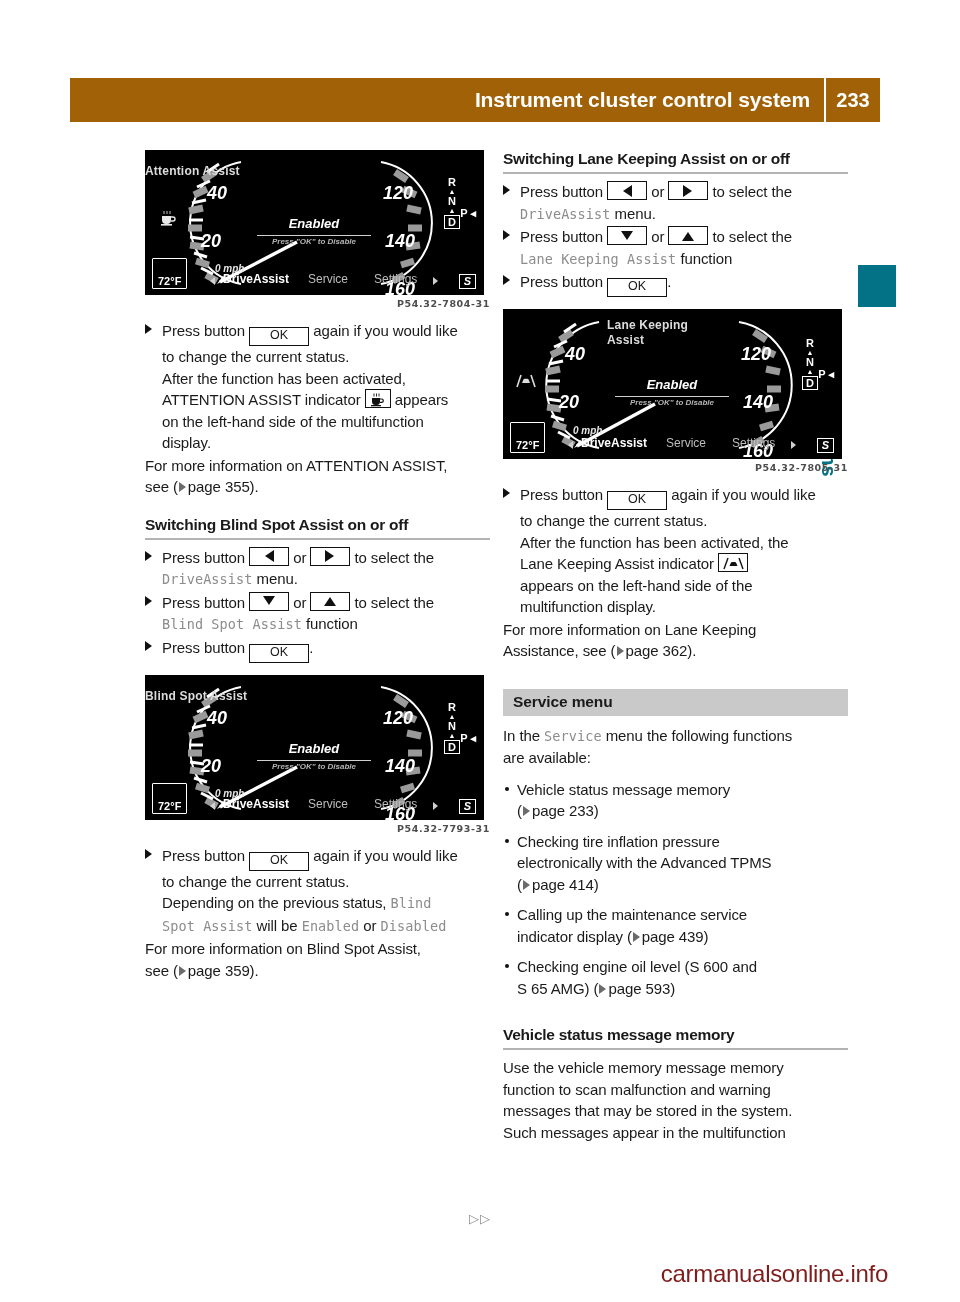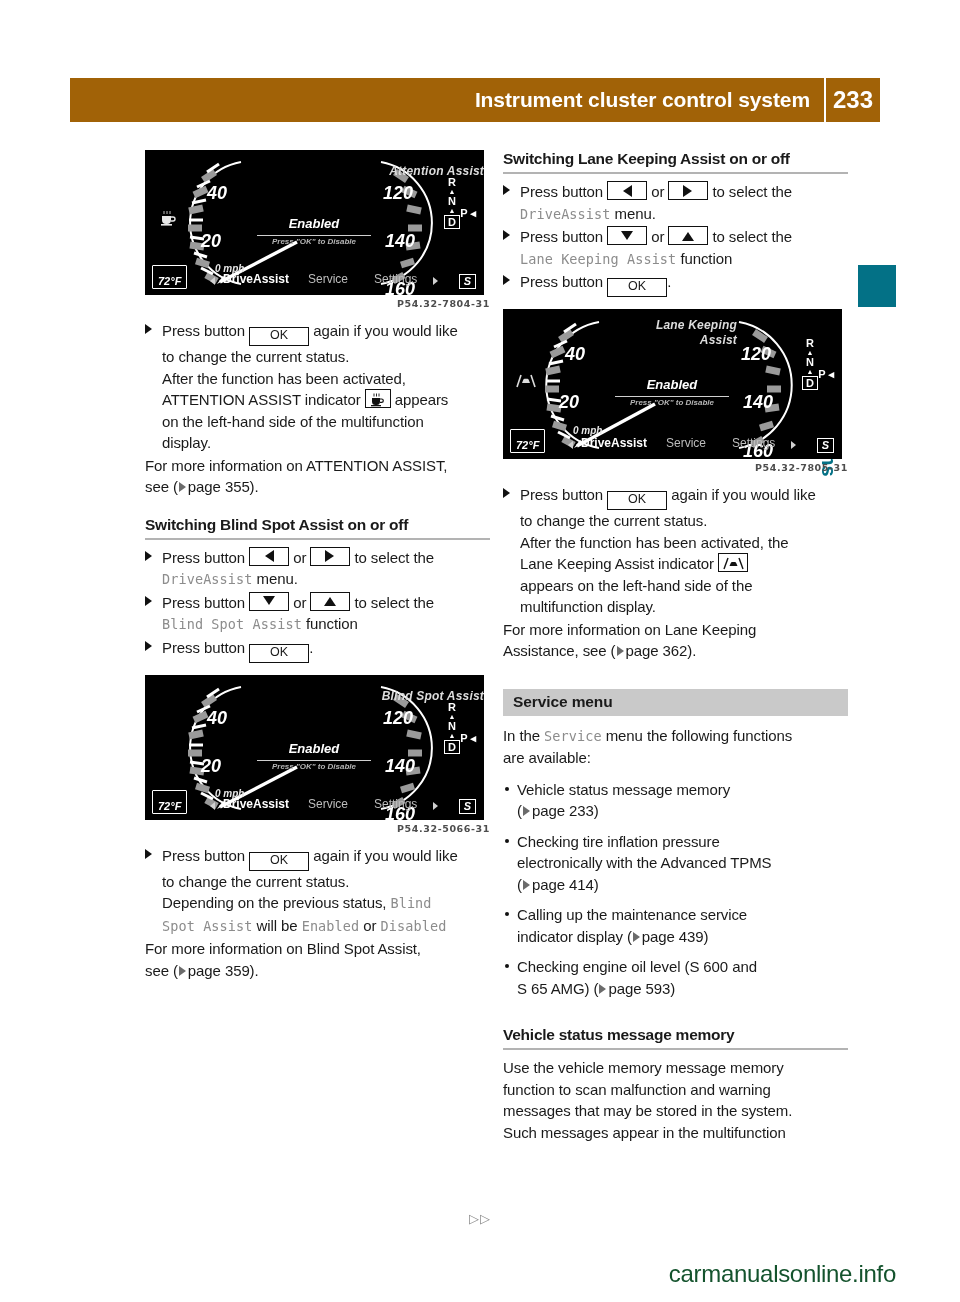--- a/index.html
+++ b/index.html
@@ -23,21 +23,21 @@
     flex:1;text-align:right;
     color:#ffffff;
     font-size:21px;font-weight:bold;
     letter-spacing:-0.1px;
     padding-right:14px;
     white-space:nowrap;
   }
   .header-sep{width:2px;height:44px;background:#ffffff;}
   .header-page{
     width:54px;text-align:center;
-    color:#ffffff;font-size:24px;font-weight:bold;
+    color:#ffffff;font-size:20px;font-weight:bold;
   }
 
   
   .tab-square{
     position:absolute;left:858px;top:265px;width:38px;height:42px;
     background:#037186;
   }
   .tab-label{
     position:absolute;left:840px;top:320px;
     width:200px;
@@ -144,22 +144,22 @@
     width:339px;height:145px;background:#000;position:relative;
     overflow:hidden;
   }
   .cluster.tall{height:150px;}
   .figcode{
     text-align:right;font-size:9.5px;color:#4d4d4d;
     font-family:"DejaVu Sans",sans-serif;
     letter-spacing:0.6px;margin-top:3px;font-weight:bold;
   }
   .cl-title{
-    position:absolute;left:0;right:0;top:14px;text-align:right;
-    color:#dcdcdc;font-size:12px;font-style:italic;font-weight:bold;
+    position:absolute;left:0;right:0;top:14px;text-align:left;
+    color:#dcdcdc;font-size:12px;font-weight:bold;
     letter-spacing:0.2px;
   }
   .cl-title.two{top:9px;line-height:15px;width:130px;left:104px;}
   .cl-status{
     position:absolute;left:104px;width:130px;top:66px;text-align:center;
     color:#ffffff;font-size:13px;font-style:italic;font-weight:bold;
   }
   .cl-hr{
     position:absolute;left:112px;width:114px;top:85px;height:1px;background:#d0d0d0;
   }
@@ -170,21 +170,21 @@
   .cl-num{position:absolute;color:#fff;font-size:18px;font-weight:bold;font-style:italic;margin-top:19px;}
   .cl-n40{left:62px;top:14px;}
   .cl-n20{left:56px;top:62px;}
   .cl-n120{left:238px;top:14px;}
   .cl-n140{left:240px;top:62px;}
   .cl-n160{left:240px;top:110px;}
   .cl-mph{position:absolute;left:70px;top:113px;color:#e6e6e6;font-size:10px;font-style:italic;font-weight:bold;}
   .cl-temp{
     position:absolute;left:7px;bottom:6px;
     border:1.5px solid #fff;color:#fff;font-size:11px;font-weight:bold;
-    padding:9px 5px 1px 5px;font-style:italic;border-radius:1px;
+    padding:16px 5px 1px 5px;border-radius:1px;
   }
   .cl-bar{
     position:absolute;left:0;right:0;bottom:7px;height:16px;
     color:#d2d2d2;font-size:12px;
   }
   .cl-bar span{position:absolute;font-weight:bold;}
   .cl-da{left:78px;color:#fff;}
   .cl-sv{left:163px;color:#bdbdbd;font-weight:normal !important;}
   .cl-st{left:229px;color:#bdbdbd;font-weight:normal !important;}
   .cl-arrowL{position:absolute;left:65px;top:5px;width:0;height:0;border-right:5px solid #d0d0d0;border-top:4px solid transparent;border-bottom:4px solid transparent;}
@@ -196,22 +196,22 @@
   .cl-gear{position:absolute;right:24px;top:26px;color:#fff;font-size:11px;font-weight:bold;text-align:center;line-height:12px;}
   .cl-gear .dbox{border:1.3px solid #fff;display:inline-block;padding:0 3px;margin-top:1px;}
   .cl-gearP{position:absolute;right:8px;top:57px;color:#fff;font-size:11px;font-weight:bold;}
   .cl-ind{position:absolute;left:14px;top:60px;}
 
   .footmark{
     position:absolute;left:0;right:0;bottom:76px;text-align:center;
     color:#8a8a8a;font-size:13px;letter-spacing:1px;
   }
   .watermark{
-    position:absolute;right:64px;bottom:14px;
-    color:#14532d;font-size:24px;letter-spacing:-0.3px;margin-left:25px;
+    position:absolute;right:72px;bottom:14px;
+    color:#7f1d1d;font-size:24px;letter-spacing:-0.3px;margin-left:25px;
   }
 </style>
 </head>
 <body>
 
 <div class="page">
 
   <div class="header">
     <div class="header-title">Instrument cluster control system</div>
     <div class="header-sep"></div>
@@ -411,21 +411,21 @@
         <div class="cl-gear">
           <div>R</div>
           <div style="font-size:7px;line-height:7px;">▲</div>
           <div>N</div>
           <div style="font-size:7px;line-height:7px;">▲</div>
           <div class="dbox">D</div>
         </div>
         <div class="cl-gearP"><span>P</span> ◂</div>
         <div class="cl-s">S</div>
       </div>
-      <div class="figcode">P54.32-5066-31</div>
+      <div class="figcode">P54.32-7793-31</div>
     </div>
 
     <div class="spacer-sm"></div>
 
     <div class="step">
       <span class="tri"></span>
       <span>Press button</span>
       <span class="key key-ok">OK</span>
       <span>again if you would like</span><br>
       <span>to change the current status.</span><br>

